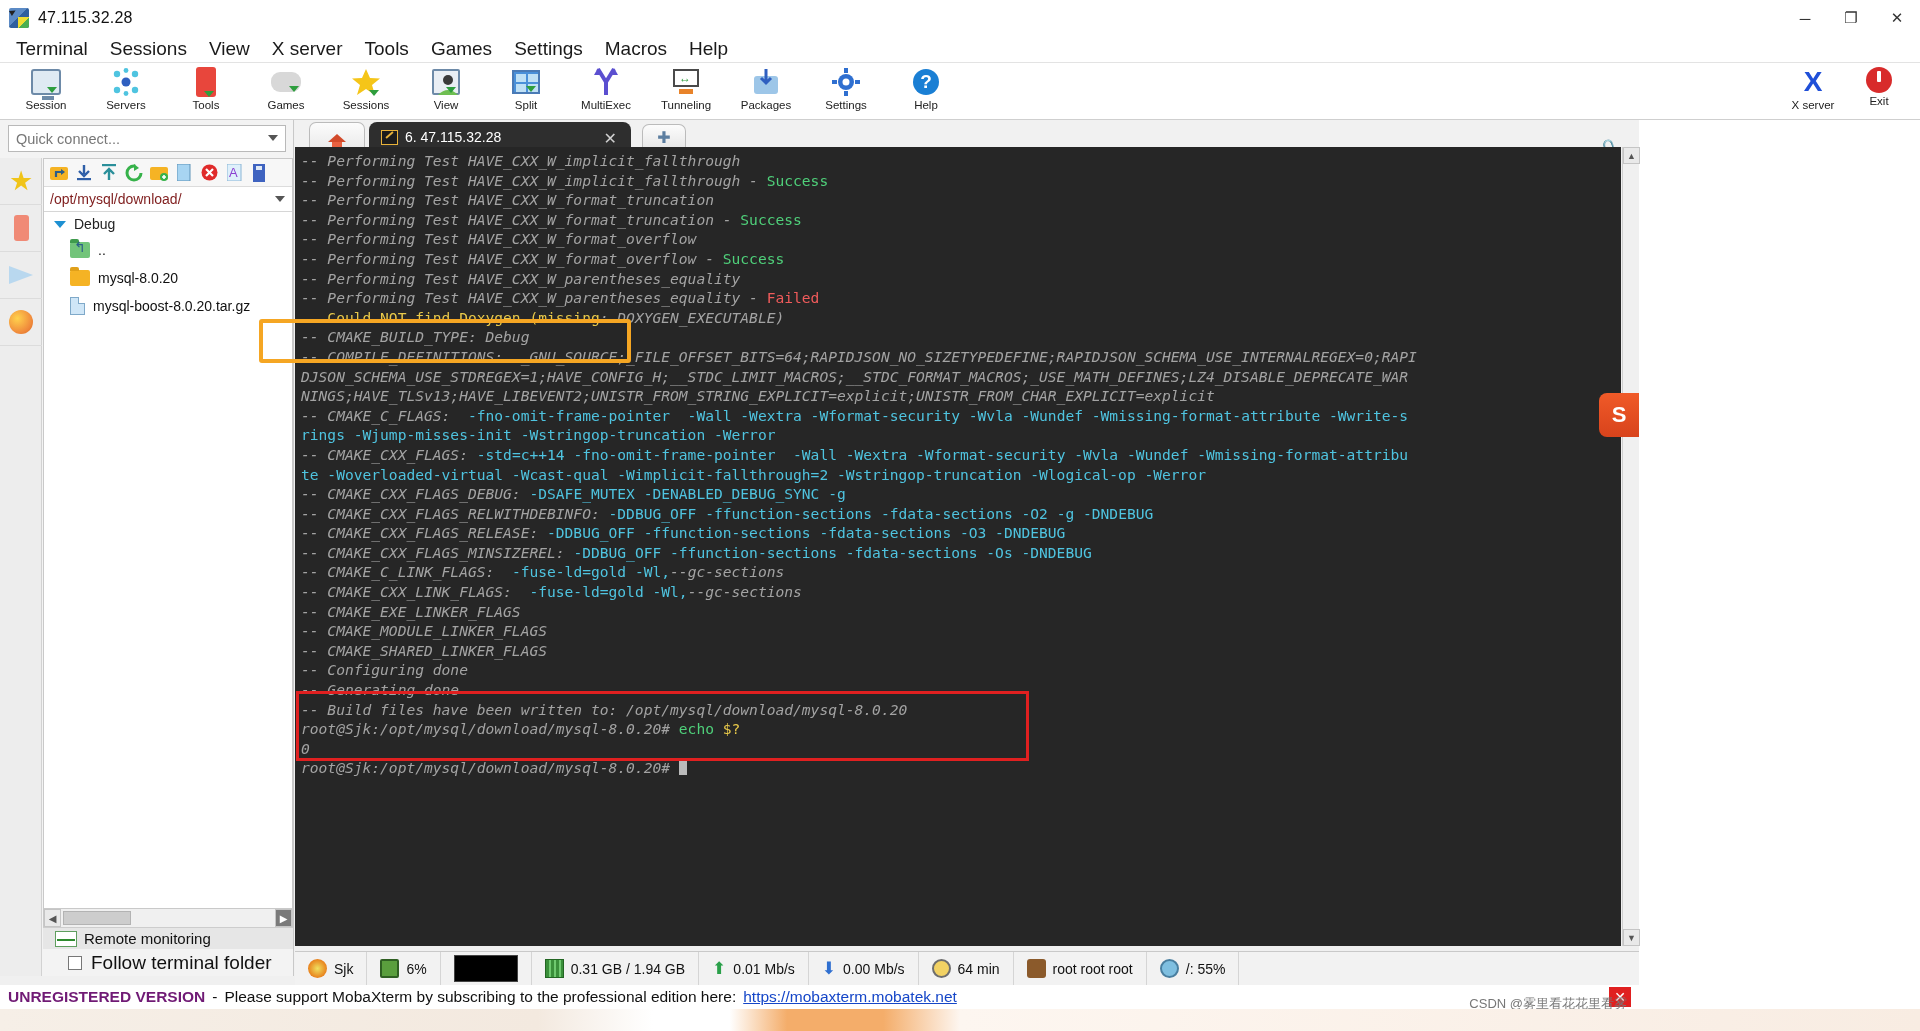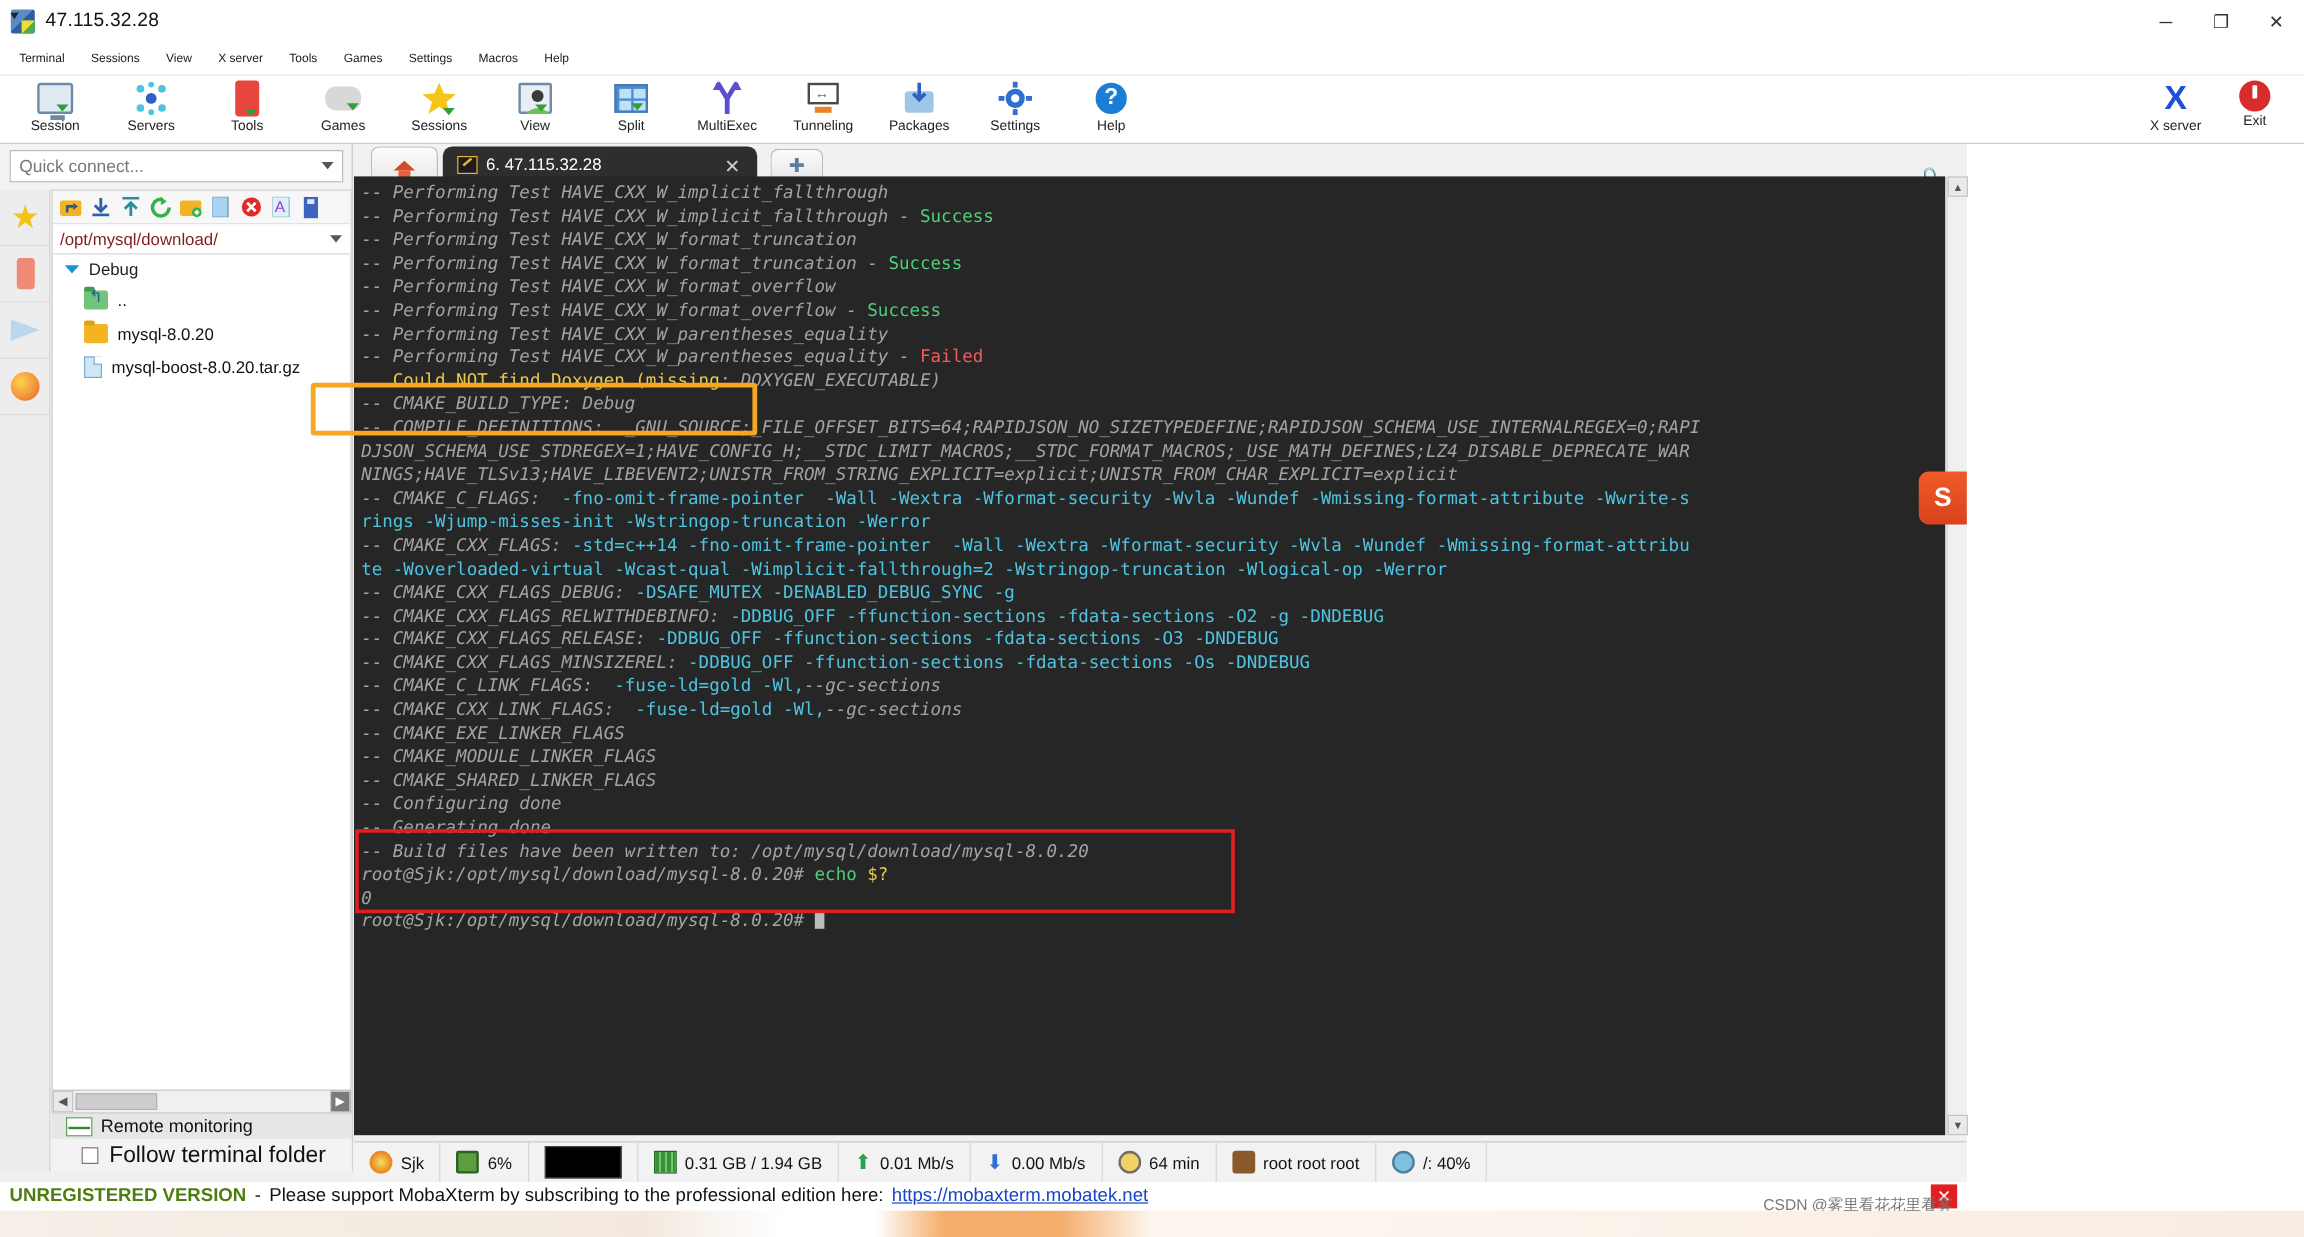--- a/index.html
+++ b/index.html
@@ -29,21 +29,21 @@
   .win-btns{ position:absolute; right:0; top:0; height:36px; display:flex; }
   .win-btn{ width:46px; height:36px; display:flex; align-items:center; justify-content:center;
     font-size:15px; color:#333; }
 
   
   .menubar{
     position:absolute; left:0; top:36px; width:1920px; height:27px;
     background:#ffffff; display:flex; align-items:center; padding-left:5px;
     border-bottom:1px solid #e3e3e3;
   }
-  .menu-item{ font-size:10px; color:#1a1a1a; padding:2px 11px; cursor:default; }
+  .menu-item{ font-size:19px; color:#1a1a1a; padding:2px 11px; cursor:default; }
 
   
   .ribbon{
     position:absolute; left:0; top:63px; width:1920px; height:57px;
     background:#ffffff; border-bottom:1px solid #cfcfcf;
     display:flex; align-items:flex-start; padding-left:6px;
   }
   .rb{
     width:80px; height:56px; display:flex; flex-direction:column;
     align-items:center; justify-content:flex-start; padding-top:2px; cursor:default;
@@ -201,21 +201,21 @@
             border:1px solid #226622; }
   .ico-up{ color:#2aa04a; font-size:17px; }
   .ico-dn{ color:#2f6fd0; font-size:17px; }
   .ico-clock{ border-radius:50%; background:#f2d264; border:2px solid #6e6e6e; }
   .ico-user{ background:#8b5a2b; border-radius:3px; }
   .ico-disk{ background:#7fbfe0; border-radius:50%; border:2px solid #4a7fa0; }
 
   
   .footer{ position:absolute; left:0; bottom:22px; width:1920px; height:24px; background:#fff;
     display:flex; align-items:center; padding-left:8px; gap:7px; }
-  .unreg{ font-size:15.5px; font-weight:bold; color:#4d7c0f; }
+  .unreg{ font-size:15.5px; font-weight:bold; color:#701a75; }
   .ftxt{ font-size:15.5px; color:#111; }
   .flink{ font-size:15.5px; color:#1546c8; text-decoration:underline; }
   .close-red{ position:absolute; right:8px; bottom:24px; width:22px; height:20px;
     background:#e02020; color:#fff; display:flex;align-items:center;justify-content:center;
     font-size:14px; }
   .bottomstrip{ position:absolute; left:0; bottom:0; width:1920px; height:22px;
     background:linear-gradient(90deg,#f6efe7 0%,#f3e9df 28%,#ffffff 34%,#ffffff 38%,#f4ad6a 41%,#f4ad6a 46%,#fdf6f0 50%,#f8ece2 100%); }
   .watermark{ position:absolute; right:12px; top:995px; font-size:13px; color:#777; }
 </style>
 </head>
@@ -567,21 +567,21 @@
     <div class="st">
       <span class="st-ico ico-clock"></span>
       <span>64 min</span>
       </div>
     <div class="st">
       <span class="st-ico ico-user"></span>
       <span>root root root</span>
       </div>
     <div class="st">
       <span class="st-ico ico-disk"></span>
-      <span>/: 40%</span>
+      <span>/: 55%</span>
       </div>
   </div>
 
   <div class="footer">
     <span class="unreg">UNREGISTERED VERSION</span>
     <span class="ftxt">-</span>
     <span class="ftxt">Please support MobaXterm by subscribing to the professional edition here:</span>
     <span class="flink">https://mobaxterm.mobatek.net</span>
   </div>
   <div class="close-red">✕</div>

